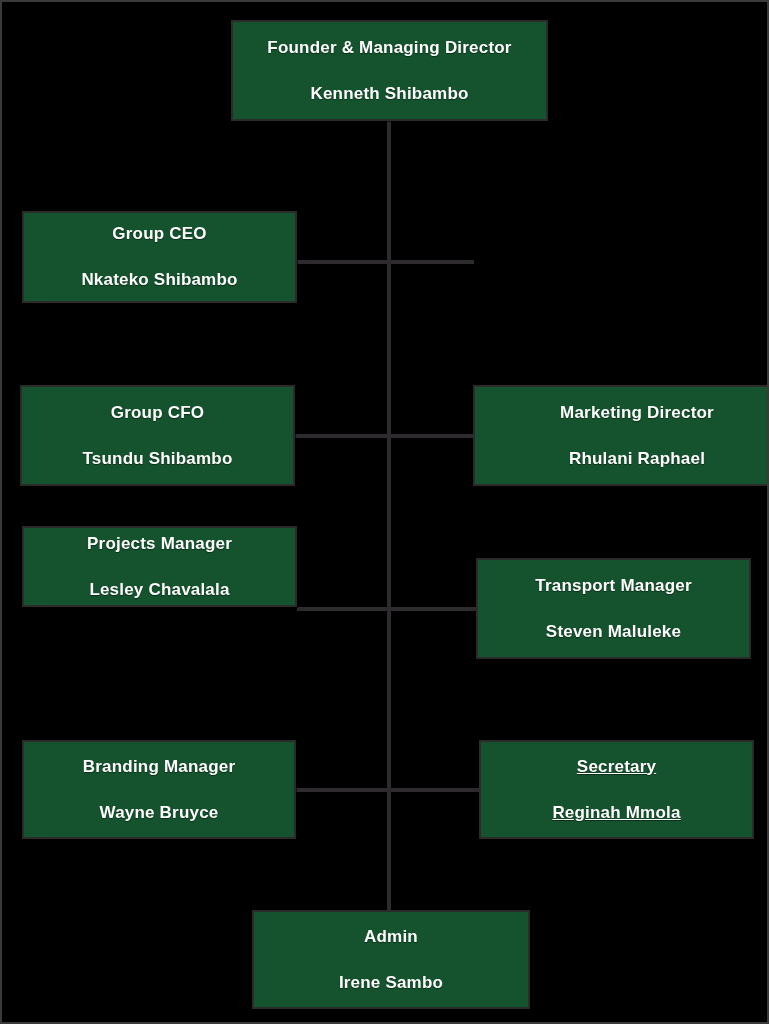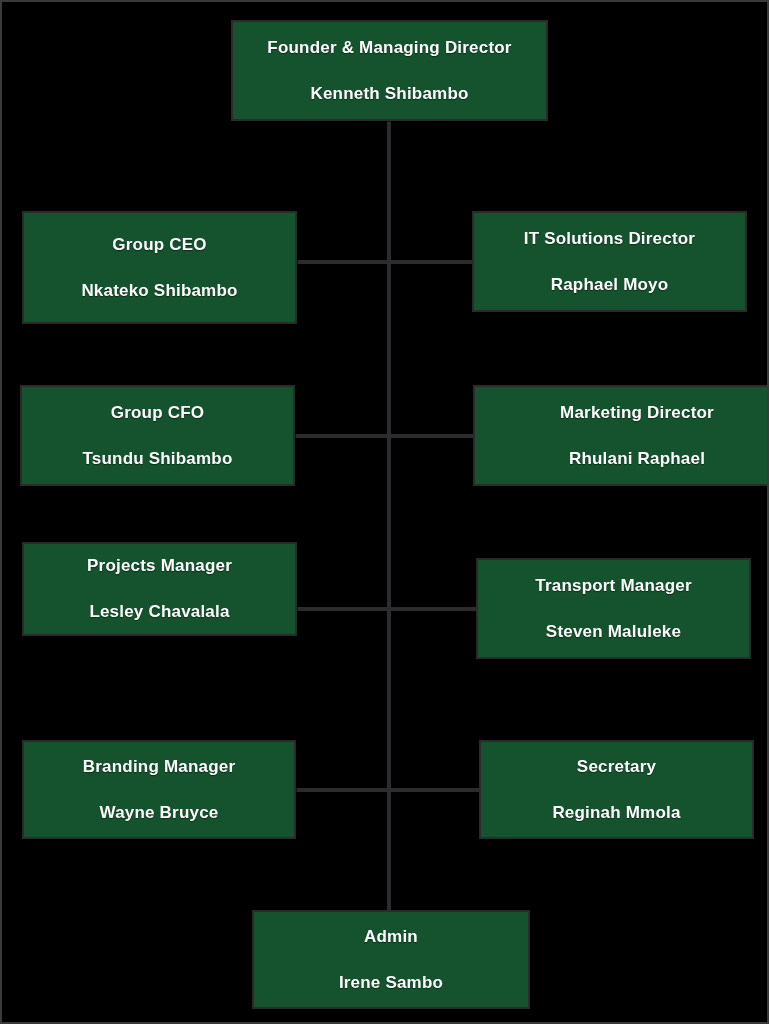--- a/index.html
+++ b/index.html
@@ -49,28 +49,28 @@
   .node .person {
     font-size: 17px;
     line-height: 20px;
     padding: 0 6px;
     margin-top: 26px;
     text-shadow: 0 1px 1px rgba(0,0,0,0.45);
   }
 
   
   #node-founder        { left: 229px; top: 18px;  width: 317px; height: 101px; }
-  #node-group-ceo      { left: 20px;  top: 209px; width: 275px; height: 113px; }
+  #node-group-ceo      { left: 20px;  top: 209px; width: 275px; height: 92px; }
   #node-it-director    { left: 470px; top: 209px; width: 275px; height: 101px; }
   #node-group-cfo      { left: 18px;  top: 383px; width: 275px; height: 101px; text-align: right; }
   #node-marketing      { left: 471px; top: 383px; width: 328px; height: 101px; }
-  #node-projects       { left: 20px;  top: 540px; width: 275px; height: 94px; }
+  #node-projects       { left: 20px;  top: 524px; width: 275px; height: 81px; }
   #node-transport      { left: 474px; top: 556px; width: 275px; height: 101px; }
   #node-branding       { left: 20px;  top: 738px; width: 274px; height: 99px;  }
-  #node-secretary      { left: 477px; top: 738px; width: 275px; height: 99px;  }
+  #node-secretary      { left: 477px; top: 738px; width: 275px; height: 99px; text-decoration: underline;  }
   #node-admin          { left: 250px; top: 908px; width: 278px; height: 99px;  }
 
   
   
   #trunk-main   { left: 385px; top: 119px; width: 4px;  height: 670px; }
   #trunk-admin  { left: 385px; top: 789px; width: 4px;  height: 119px; }
 
   
   #branch-1-left   { left: 295px; top: 258px; width: 92px;  height: 4px; }
   #branch-1-right  { left: 387px; top: 258px; width: 85px;  height: 4px; }
@@ -107,24 +107,20 @@
   <div class="node" id="node-founder">
     <span class="title">Founder &amp; Managing Director</span>
     <span class="person">Kenneth Shibambo</span>
   </div>
 
   <div class="node" id="node-group-ceo">
     <span class="title">Group CEO</span>
     <span class="person">Nkateko Shibambo</span>
   </div>
 
-  <div class="node" id="node-it-director">
-    <span class="title">IT Solutions Director</span>
-    <span class="person">Raphael Moyo</span>
-  </div>
 
   <div class="node" id="node-group-cfo">
     <span class="title">Group CFO</span>
     <span class="person">Tsundu Shibambo</span>
   </div>
 
   <div class="node" id="node-marketing">
     <span class="title">Marketing Director</span>
     <span class="person">Rhulani Raphael</span>
   </div>

